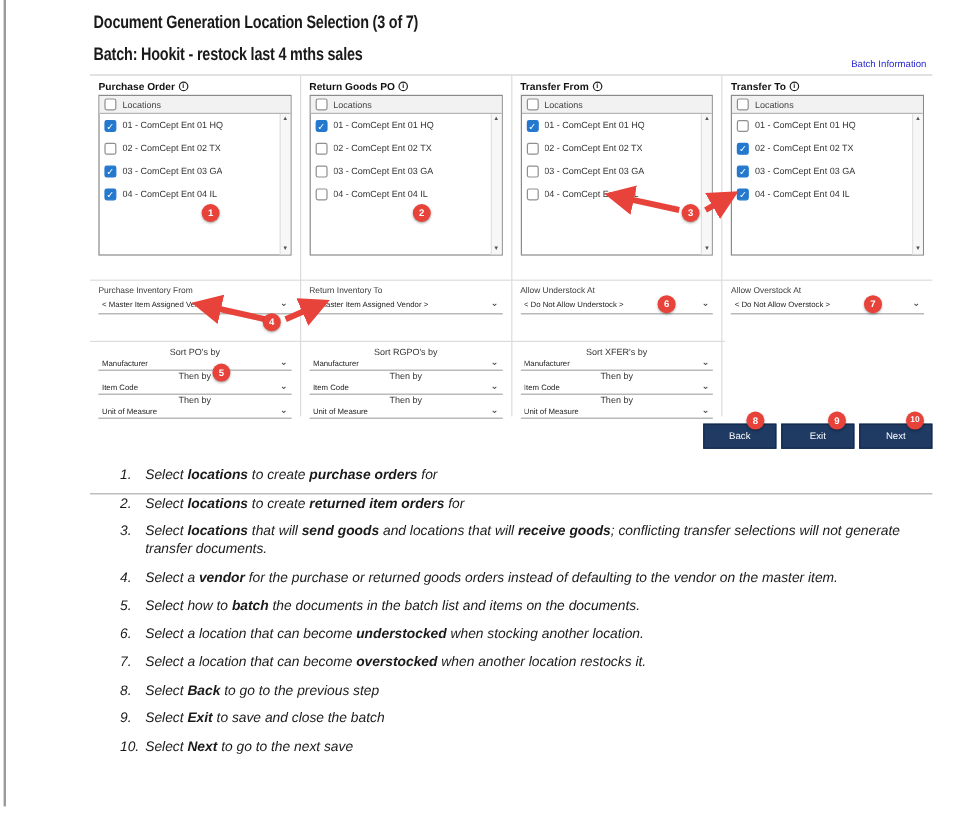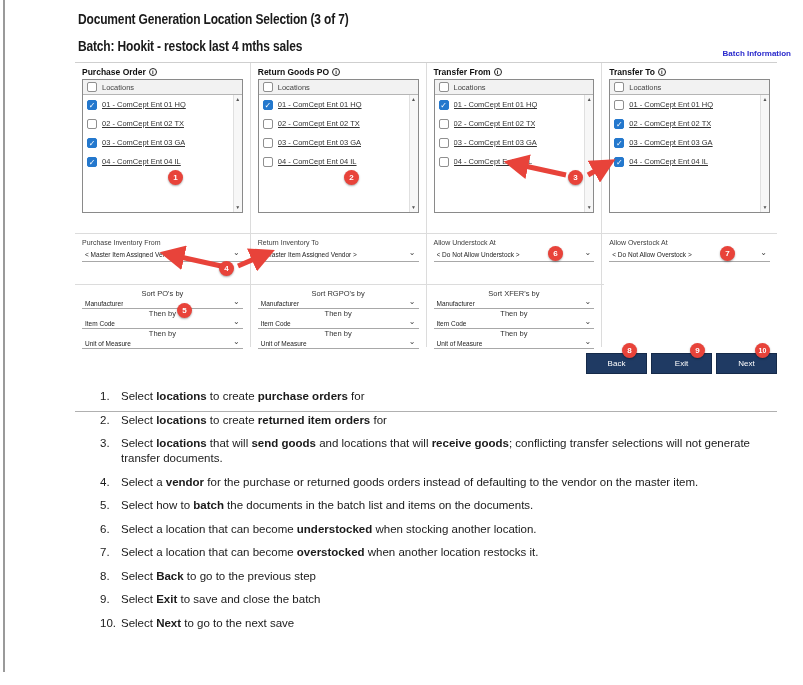--- a/index.html
+++ b/index.html
@@ -7,22 +7,22 @@
   }
   *{box-sizing:border-box;margin:0;padding:0;}
   html,body{background:#fff;}
   body{width:803px;height:685px;position:relative;overflow:hidden;
        font-family:"Liberation Sans",sans-serif;color:#1a1a1a;}
   .edge-line{position:absolute;left:3px;top:0;width:2px;height:672px;background:#9a9a9a;}
   .h1{position:absolute;left:78px;top:10px;font-size:15px;font-weight:bold;white-space:nowrap;
       transform:scaleX(.8);transform-origin:left center;letter-spacing:-.2px;}
   .h2{position:absolute;left:78px;top:37px;font-size:15px;font-weight:bold;white-space:nowrap;
       transform:scaleX(.8);transform-origin:left center;letter-spacing:-.2px;}
-  .batch-link{position:absolute;right:12px;top:49px;font-size:8px;color:var(--link);
-      text-decoration:none;cursor:pointer;font-weight:bold;}
+  .batch-link{position:absolute;right:31px;top:49px;font-size:8px;color:var(--link);
+      text-decoration:none;cursor:pointer;}
   
   .workspace{position:absolute;left:75px;top:62px;width:702px;height:350px;
       border-top:1px solid #cfcfcf;border-bottom:1px solid #b0b0b0;}
   .cols{display:flex;height:284px;}
   .panel{flex:1;padding:0 7px;min-width:0;}
   .panel + .panel{border-left:1px solid #dcdcdc;}
   .ptitle{margin-top:3px;height:11px;font-size:8.5px;font-weight:bold;color:#111;
       display:flex;align-items:center;white-space:nowrap;}
   .info{display:inline-block;width:8px;height:8px;border:1px solid #222;border-radius:50%;
       font-size:6px;line-height:7px;text-align:center;font-weight:bold;margin-left:3px;flex:0 0 auto;}
@@ -30,21 +30,21 @@
       display:flex;flex-direction:column;}
   .lhead{height:15px;background:#f2f2f2;border-bottom:1px solid #b5b5b5;
       display:flex;align-items:center;padding:0 4px;gap:5px;flex:0 0 auto;}
   .htext{font-size:7.5px;color:#444;}
   .lbody{flex:1;display:flex;min-height:0;}
   .lrows{flex:1;min-width:0;}
   .lrow{height:19px;display:flex;align-items:center;gap:5px;padding:0 4px;}
   .cb{display:inline-block;width:10px;height:10px;border:1px solid #8f8f8f;border-radius:2px;
       background:#fff;flex:0 0 auto;font-size:8px;line-height:9px;text-align:center;color:#fff;}
   .cb.on{background:var(--cbblue);border-color:var(--cbblue);}
-  .ltext{font-size:7.5px;color:#333;white-space:nowrap;overflow:hidden;text-decoration:underline;}
+  .ltext{font-size:7.5px;color:#333;white-space:nowrap;overflow:hidden;}
   .sb{width:9px;flex:0 0 auto;border-left:1px solid #e0e0e0;background:#f7f7f7;
       display:flex;flex-direction:column;justify-content:space-between;align-items:center;padding:2px 0;}
   .sarr{font-size:5px;color:#555;line-height:5px;}
   .selgrp{margin-top:26px;}
   .lbl{font-size:7px;color:#3c3c3c;height:9px;white-space:nowrap;}
   .sel{height:14px;border-bottom:1px solid #a8a8a8;display:flex;align-items:center;
       justify-content:space-between;padding:0 3px;cursor:default;}
   .sval{font-size:6.5px;color:#222;white-space:nowrap;overflow:hidden;}
   .chev{font-size:8px;color:#444;line-height:6px;margin-top:-4px;flex:0 0 auto;}
   .sortsec{margin-top:27px;text-align:center;}
@@ -65,21 +65,21 @@
   .c1{left:93px;top:107px;}  .c2{left:269px;top:107px;} .c3{left:493px;top:107px;}
   .c4{left:144px;top:198px;} .c5{left:102px;top:240px;} .c6{left:473px;top:183px;}
   .c7{left:645px;top:183px;} .c8{left:547px;top:280px;} .c9{left:615px;top:280px;}
   .c10{left:680px;top:280px;font-size:7px;}
   .arrows{position:absolute;left:0;top:0;pointer-events:none;z-index:4;}
   .arrows line{stroke:var(--red);stroke-width:5;}
   .arrows .ah{fill:var(--red);}
   
   .instructions{position:absolute;left:100px;top:389px;width:676px;list-style:none;
       padding-left:21px;counter-reset:item;font-size:11.5px;line-height:15px;color:#1a1a1a;}
-  .instructions li{position:relative;margin-bottom:8.5px;counter-increment:item;}
+  .instructions li{position:relative;margin-bottom:8.5px;counter-increment:item;font-style:italic;}
   .instructions li::before{content:counter(item) ".";position:absolute;left:-21px;top:0;}
 </style>
 </head>
 <body>
 
 <div class="edge-line"></div>
 
 <div class="h1">Document Generation Location Selection (3 of 7)</div>
 <div class="h2">Batch: Hookit - restock last 4 mths sales</div>
 <a class="batch-link">Batch Information</a>

